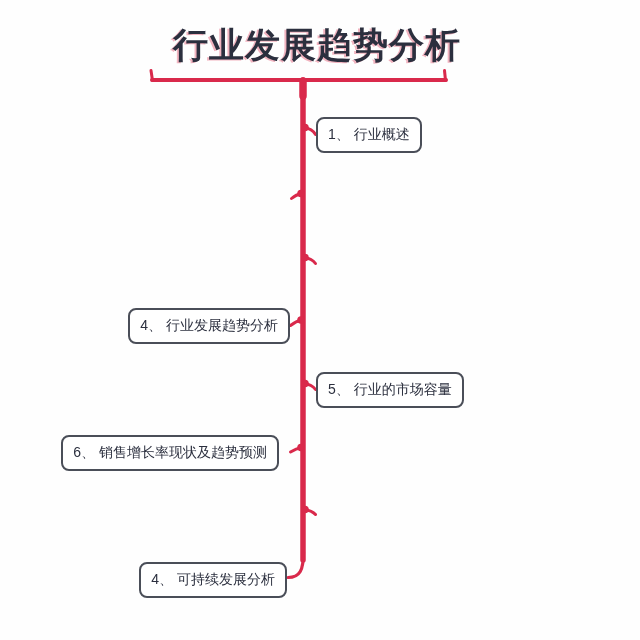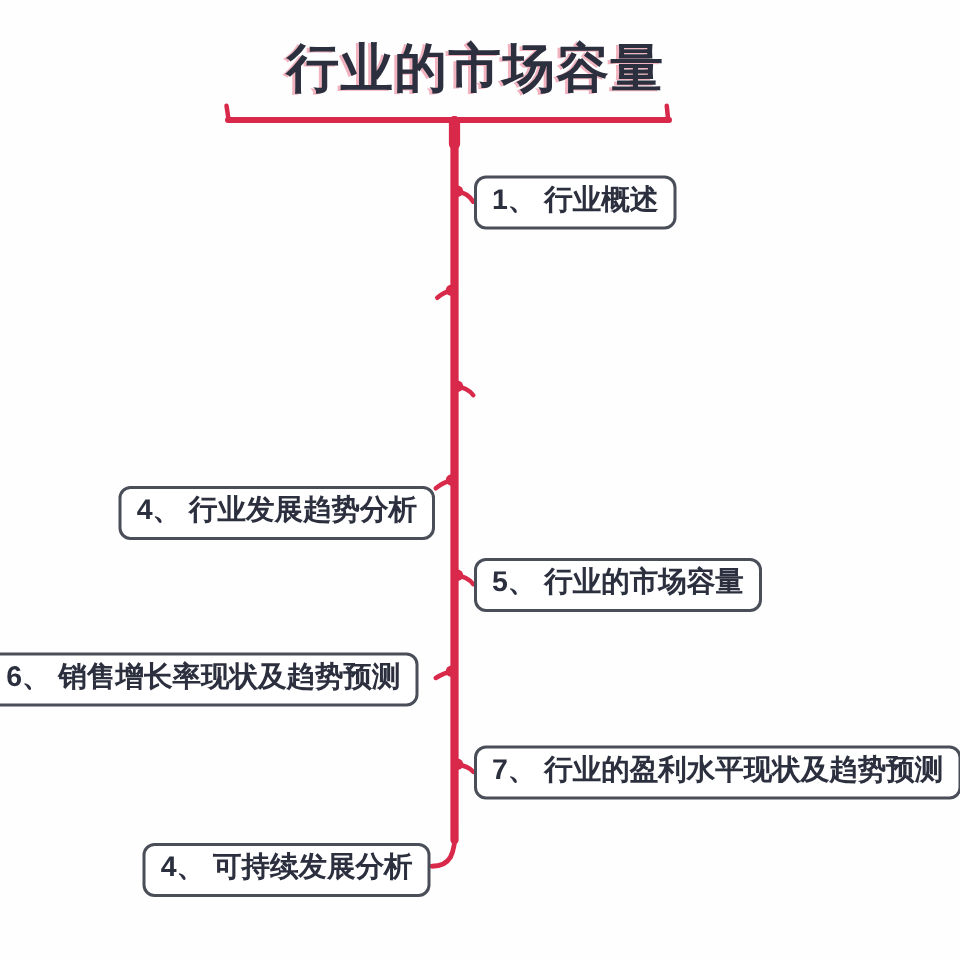--- a/index.html
+++ b/index.html
@@ -8,38 +8,38 @@
   .lines{position:absolute;top:0;left:0;z-index:1;pointer-events:none;}
   .title{
     position:absolute;top:22px;left:0;width:634px;text-align:center;
     font-size:35px;font-weight:bold;color:#2b2f3e;letter-spacing:1px;
     text-shadow:-2px 1px 0 rgba(217,41,75,0.35);
     z-index:2;
   }
   .node{
     position:absolute;z-index:2;height:36px;box-sizing:border-box;
     background:#ffffff;border:2.5px solid #4a4e58;border-radius:8px;
-    color:#2b2f3e;font-weight:bold;font-size:19px;line-height:30px;
+    color:#2b2f3e;font-weight:normal;font-size:14px;line-height:30px;
     padding:0 10px;white-space:nowrap;
   }
   .n1{left:316px;top:117px;}
   .n2{right:348px;top:181px;}
   .n3{left:316px;top:246px;}
-  .n4{right:350px;top:324px;}
+  .n4{right:350px;top:308px;}
   .n5{left:316px;top:372px;}
   .n6{right:361px;top:435px;}
   .n7{left:316px;top:497px;}
   .n8{right:353px;top:562px;}
 </style>
 </head>
 <body>
 
 <div class="canvas">
 
-  <div class="title">行业的市场容量</div>
+  <div class="title">行业发展趋势分析</div>
 
   <svg class="lines" width="640" height="640" viewBox="0 0 640 640">
 
     <path d="M152,80 H446" stroke="#d9294b" stroke-width="4" fill="none" stroke-linecap="round"></path>
     <path d="M152.5,80.5 L151,70.5" stroke="#d9294b" stroke-width="3" fill="none" stroke-linecap="round"></path>
     <path d="M445.5,80.5 L444.5,70.5" stroke="#d9294b" stroke-width="3" fill="none" stroke-linecap="round"></path>
 
     <path d="M303,80 V560" stroke="#d9294b" stroke-width="5.5" fill="none" stroke-linecap="round"></path>
     <path d="M303,81 V96" stroke="#d9294b" stroke-width="7.5" fill="none" stroke-linecap="round"></path>
 
@@ -60,16 +60,15 @@
     <circle cx="301" cy="320" r="3.8" fill="#d9294b"></circle>
     <circle cx="305" cy="383.5" r="3.8" fill="#d9294b"></circle>
     <circle cx="301" cy="447.5" r="3.8" fill="#d9294b"></circle>
     <circle cx="305" cy="509.5" r="3.8" fill="#d9294b"></circle>
   </svg>
 
   <div class="node n1">1、 行业概述</div>
   <div class="node n4">4、 行业发展趋势分析</div>
   <div class="node n5">5、 行业的市场容量</div>
   <div class="node n6">6、 销售增长率现状及趋势预测</div>
-  <div class="node n7">7、 行业的盈利水平现状及趋势预测</div>
   <div class="node n8">4、 可持续发展分析</div>
 
 </div>
 
 </body></html>

